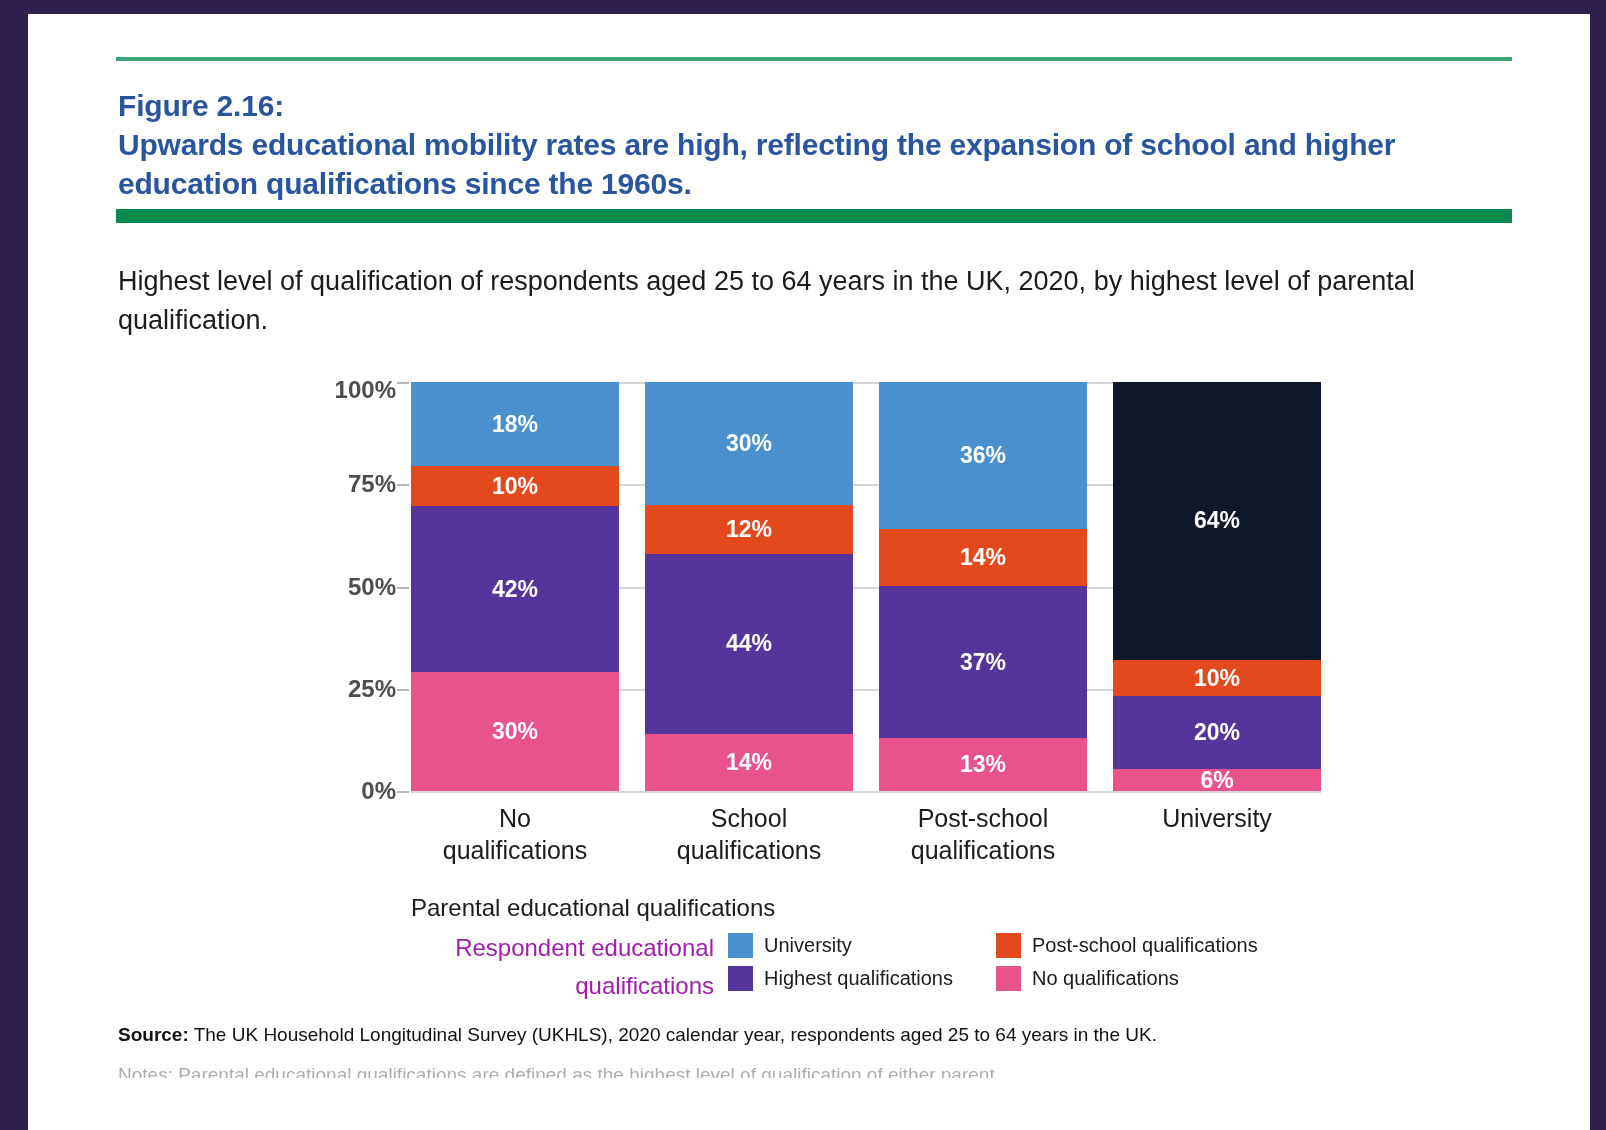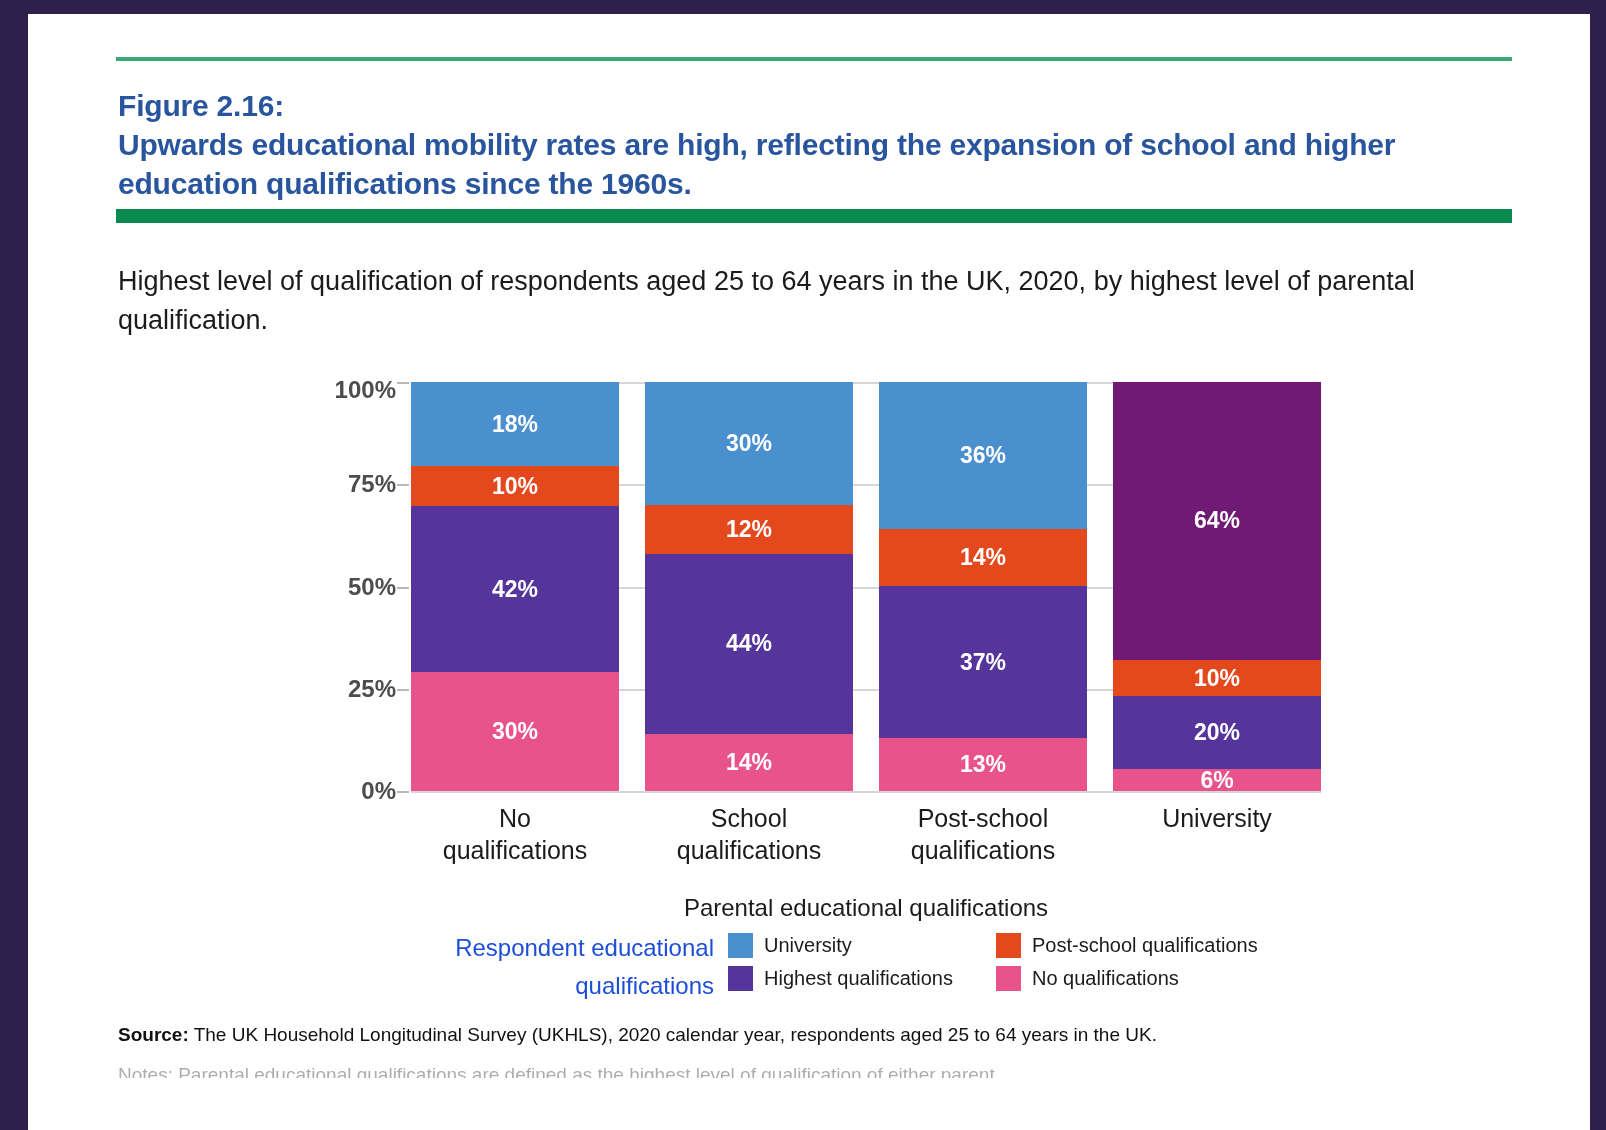--- a/index.html
+++ b/index.html
@@ -175,40 +175,39 @@
     text-align: center;
     font-size: 25px;
     color: #1b1b1b;
     line-height: 32px;
   }
   .xaxis-title {
     position: absolute;
     left: 133px;
     top: 528px;
     width: 910px;
-    text-align: center;
     font-size: 24px;
     color: #1b1b1b;
   }
 
   
   .legend {
     position: absolute;
     left: 410px;
     top: 915px;
     width: 900px;
     display: flex;
     align-items: flex-start;
   }
   .legend-title {
     width: 290px;
     text-align: right;
     font-size: 24px;
     line-height: 38px;
-    color: #1d4ed8;
+    color: #a21caf;
     padding-right: 14px;
     box-sizing: border-box;
   }
   .legend-grid {
     display: grid;
     grid-template-columns: 268px 300px;
     grid-row-gap: 8px;
     padding-top: 4px;
   }
   .legend-item {
@@ -327,21 +326,21 @@
                 <span class="seg-label">14%</span>
               </div>
               <div class="seg" style="background: rgb(85, 53, 155); height: 151.33px;">
                 <span class="seg-label">37%</span>
               </div>
               <div class="seg" style="background: rgb(233, 83, 139); height: 53.17px;">
                 <span class="seg-label">13%</span>
               </div>
             </div>
             <div class="bar">
-              <div class="seg" style="background: #701a75; height: 312px;">
+              <div class="seg" style="background: #0f172a; height: 312px;">
                 <span class="seg-label">64%</span>
               </div>
               <div class="seg" style="background: rgb(228, 73, 30); height: 40.9px;">
                 <span class="seg-label">10%</span>
               </div>
               <div class="seg" style="background: rgb(85, 53, 155); height: 81.8px;">
                 <span class="seg-label">20%</span>
               </div>
               <div class="seg" style="background: rgb(233, 83, 139); height: 24.54px;">
                 <span class="seg-label">6%</span>

